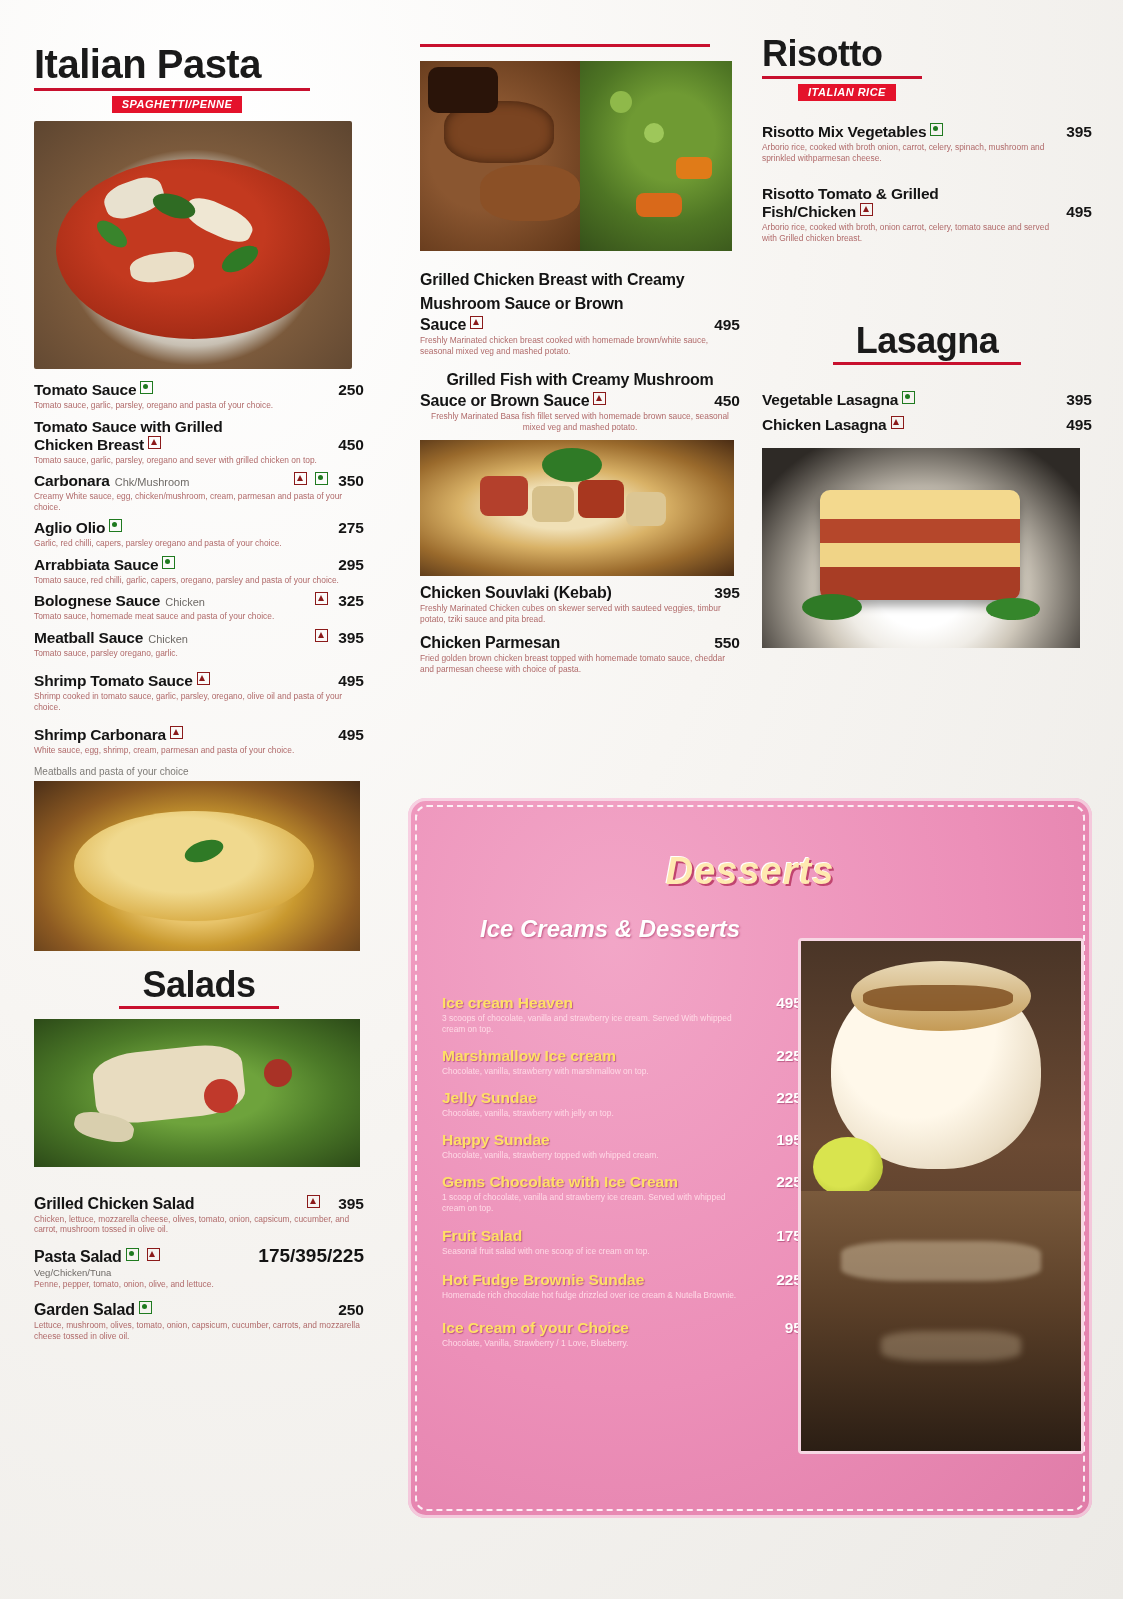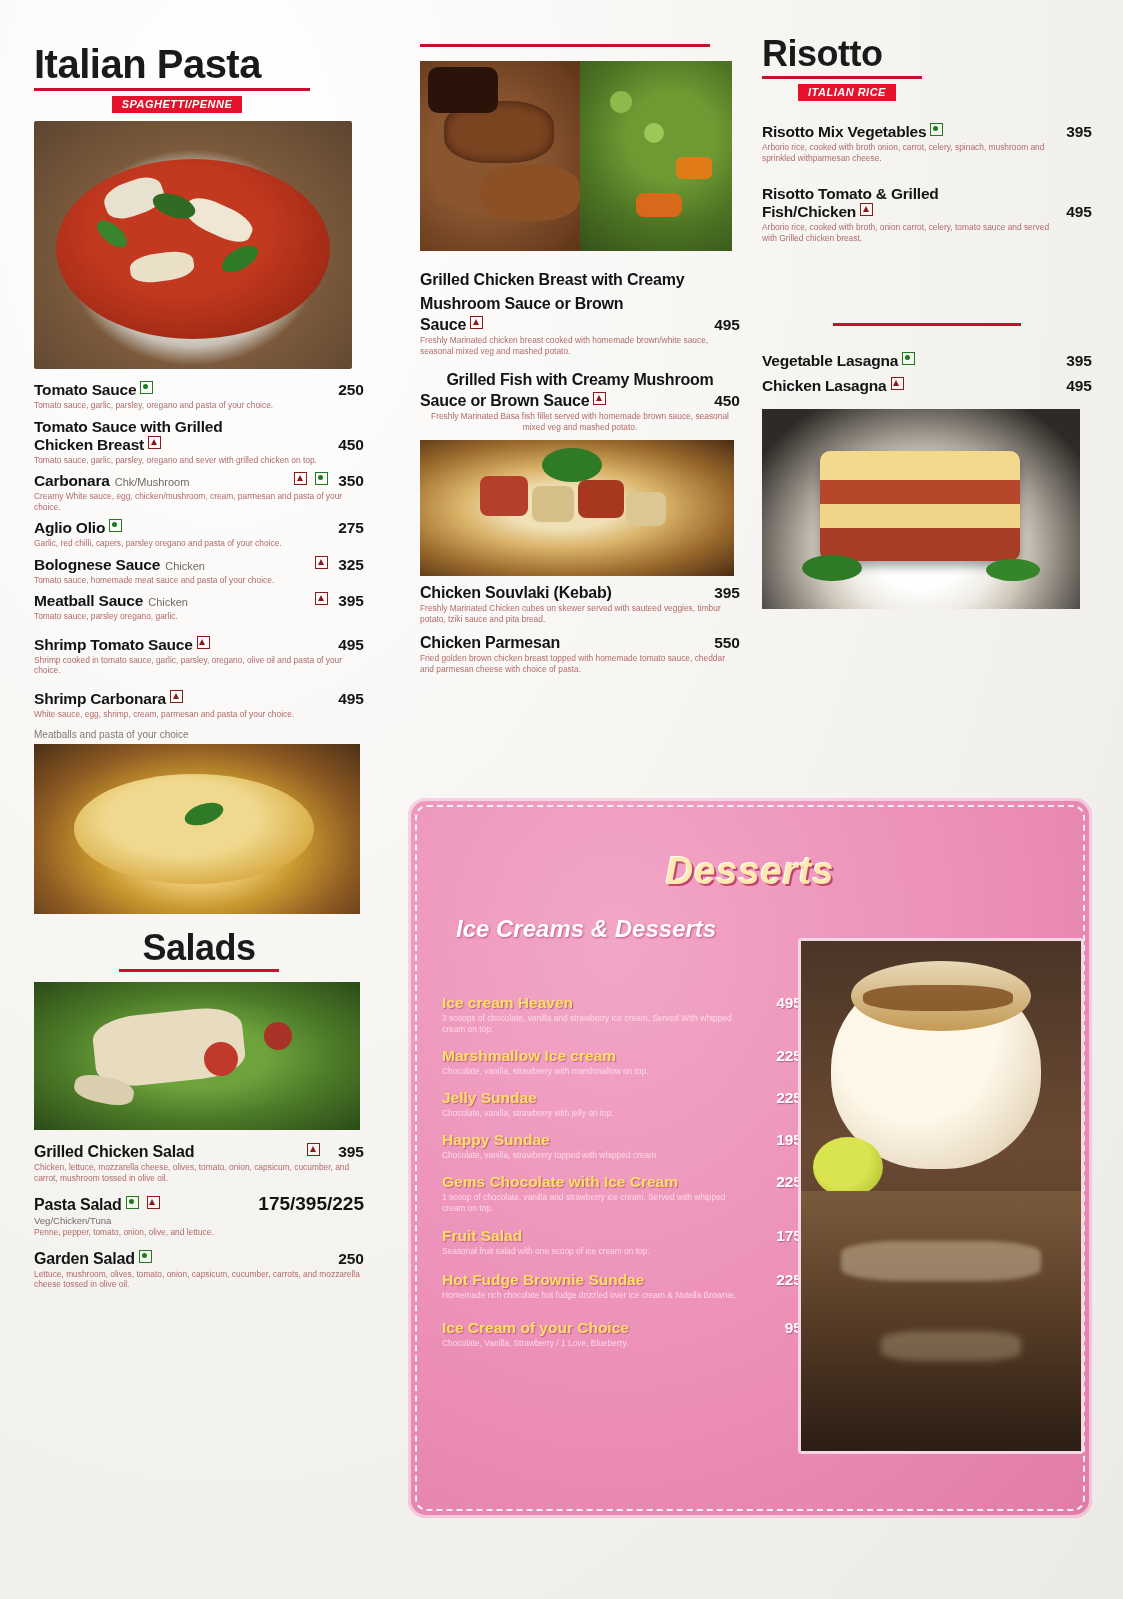--- a/index.html
+++ b/index.html
@@ -190,20 +190,29 @@
         <div class="item">
           <div class="row">
             <span class="nm">Aglio Olio</span>
             <span class="veg"></span>
             <span class="dots"></span>
             <span class="pr">275</span>
           </div>
           <div class="desc">Garlic, red chilli, capers, parsley oregano and pasta of your choice.</div>
         </div>
 
+        <div class="item">
+          <div class="row">
+            <span class="nm">Arrabbiata Sauce</span>
+            <span class="veg"></span>
+            <span class="dots"></span>
+            <span class="pr">295</span>
+          </div>
+          <div class="desc">Tomato sauce, red chilli, garlic, capers, oregano, parsley and pasta of your choice.</div>
+        </div>
 
         <div class="item">
           <div class="row">
             <span class="nm">Bolognese Sauce</span>
             <span class="sub-inline">Chicken</span>
             <span class="dots"></span>
             <span class="nonveg"></span>
             <span class="pr">325</span>
           </div>
           <div class="desc">Tomato sauce, homemade meat sauce and pasta of your choice.</div>
@@ -263,21 +272,21 @@
         <div style="position:absolute; left:60px; top:30px; width:150px; height:70px; border-radius:30%;
              background:#e8dcc0; transform:rotate(-6deg);"></div>
         <div style="position:absolute; left:170px; top:60px; width:34px; height:34px; border-radius:50%;
              background:#c0392b;"></div>
         <div style="position:absolute; left:230px; top:40px; width:28px; height:28px; border-radius:50%;
              background:#a93226;"></div>
         <div style="position:absolute; left:40px; top:95px; width:60px; height:26px; border-radius:40%;
              background:#d9cfae; transform:rotate(12deg);"></div>
       </div>
 
-      <div style="margin-top:13px;">
+      <div style="margin-top:28px;">
         <div class="item">
           <div class="row">
             <span class="nm" style="font-size:16px;">Grilled Chicken Salad</span>
             <span class="dots"></span>
             <span class="nonveg"></span>
             <span class="pr" style="margin-left:14px;">395</span>
           </div>
           <div class="desc">Chicken, lettuce, mozzarella cheese, olives, tomato, onion, capsicum, cucumber, and carrot, mushroom tossed in olive oil.</div>
         </div>
 
@@ -407,20 +416,21 @@
             <span class="nonveg"></span>
             <span class="dots"></span>
             <span class="pr">495</span>
           </div>
           <div class="desc" style="max-width:290px;">Arborio rice, cooked with broth, onion carrot, celery, tomato sauce and served with Grilled chicken breast.</div>
         </div>
       </div>
     </div>
 
     <div style="margin-top:80px;">
+      <div class="sec-title" style="font-size:36px; text-align:center;">Lasagna</div>
       <div class="underline-red" style="width:188px; margin:3px auto 0 auto;"></div>
 
       <div style="margin-top:26px;">
         <div class="item">
           <div class="row">
             <span class="nm">Vegetable Lasagna</span>
             <span class="veg"></span>
             <span class="dots"></span>
             <span class="pr">395</span>
           </div>
@@ -441,21 +451,21 @@
              background:linear-gradient(180deg,#f3d98e 0 26%, #b5472b 26% 48%, #f0d487 48% 70%, #a83d25 70% 100%);
              box-shadow:0 6px 10px rgba(0,0,0,.35);"></div>
         <div style="position:absolute; left:40px; top:146px; width:60px; height:26px; border-radius:50%; background:#2f7a26;"></div>
         <div style="position:absolute; left:224px; top:150px; width:54px; height:22px; border-radius:50%; background:#35862b;"></div>
       </div>
     </div>
   </div>
 
   <div class="desserts" style="left:408px; top:798px; width:684px; height:720px;">
     <div class="dess-title" style="margin-top:52px;">Desserts</div>
-    <div class="dess-sub" style="margin:22px 0 14px 48px;">Ice Creams &amp; Desserts</div>
+    <div class="dess-sub" style="margin:22px 0 14px 72px;">Ice Creams &amp; Desserts</div>
 
     <div style="position:absolute; left:34px; top:196px; width:360px;">
 
       <div class="d-item">
         <div class="d-row">
           <span class="d-nm">Ice cream Heaven</span>
           <span class="d-pr">495</span>
         </div>
         <div class="d-desc">3 scoops of chocolate, vanilla and strawberry ice cream. Served With whipped cream on top.</div>
       </div>

